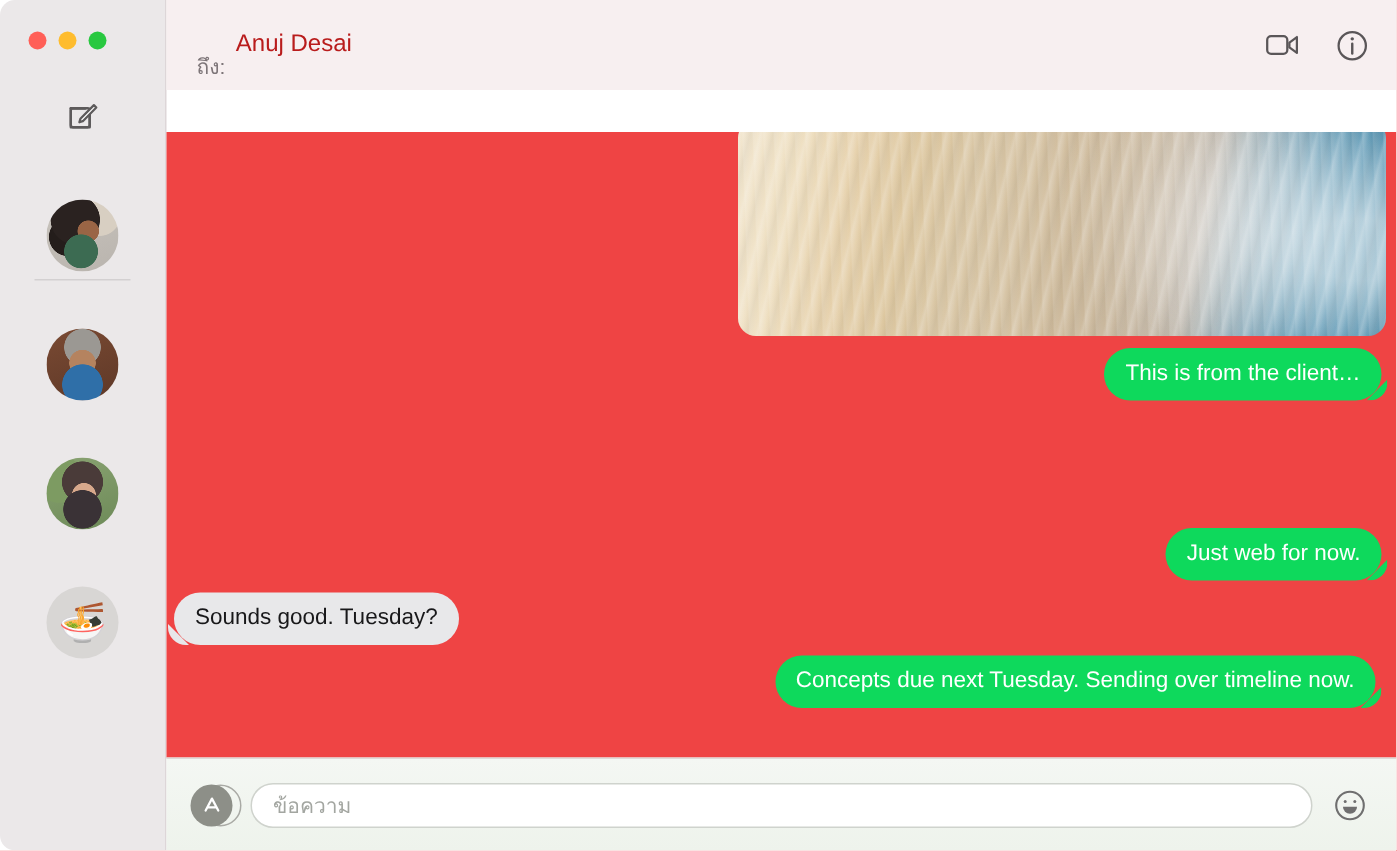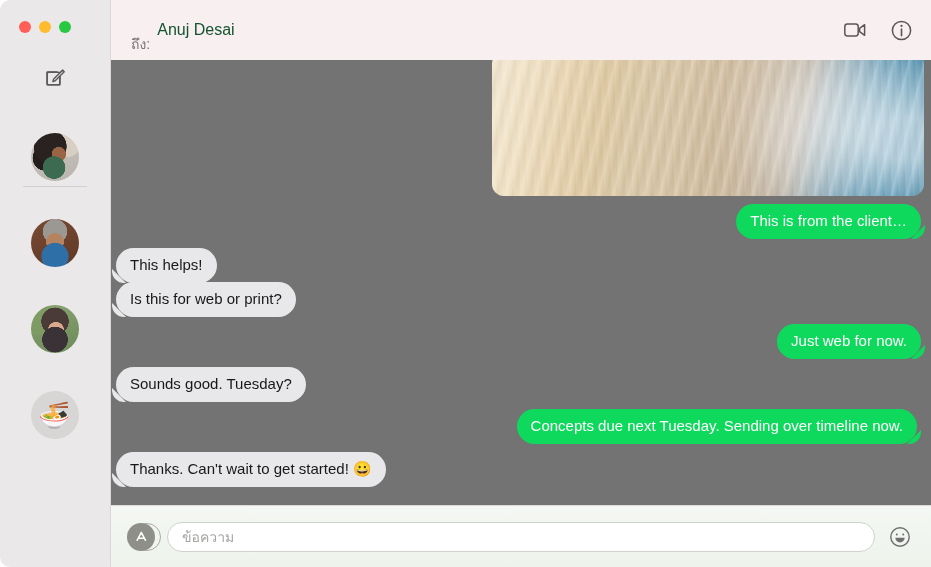--- a/index.html
+++ b/index.html
@@ -145,42 +145,43 @@
   }
   .to-label {
     font-size: 14px;
     color: #7d7578;
     margin-right: 7px;
     white-space: nowrap;
     margin-top: 28px;
   }
   .to-name {
     font-size: 16px;
-    color: #14532d;
+    color: #b91c1c;
     font-weight: 400;
   }
   .titlebar-actions {
     margin-left: auto;
     display: flex;
     align-items: center;
     gap: 22px;
   }
   .tb-icon {
     width: 24px; height: 24px;
     display: flex; align-items: center; justify-content: center;
     cursor: pointer;
   }
 
   
   .transcript {
     flex: 1 1 auto;
     position: relative;
     overflow: hidden;
     padding: 0 18px 0 20px;
-    background: #737373;
+    background: #ef4444;
+    margin-top: 28px;
   }
 
   .bubble {
     position: relative;
     max-width: 420px;
     padding: 7px 14px 8px 14px;
     border-radius: 18px;
     font-size: 15px;
     line-height: 20px;
     white-space: nowrap;
@@ -395,43 +396,34 @@
         <div class="attachment">
           <div class="strands"></div>
           <div class="strands2"></div>
         </div>
       </div>
 
       <div class="tr-item" style="right:10px; top:144px;">
         <div class="bubble out">This is from the client…</div>
       </div>
 
-      <div class="tr-item" style="left:5px; top:188px;">
-        <div class="bubble in">This helps!</div>
-      </div>
-
-      <div class="tr-item" style="left:5px; top:222px;">
-        <div class="bubble in">Is this for web or print?</div>
-      </div>
+
 
       <div class="tr-item" style="right:10px; top:264px;">
         <div class="bubble out">Just web for now.</div>
       </div>
 
       <div class="tr-item" style="left:5px; top:307px;">
         <div class="bubble in">Sounds good. Tuesday?</div>
       </div>
 
       <div class="tr-item" style="right:14px; top:349px;">
         <div class="bubble out">Concepts due next Tuesday. Sending over timeline now.</div>
       </div>
 
-      <div class="tr-item" style="left:5px; top:392px;">
-        <div class="bubble in">Thanks. Can't wait to get started! 😀</div>
-      </div>
 
     </div>
 
     <div class="composer">
 
       <div class="appstore-btn">
         <div class="appstore-stack"></div>
         <div class="appstore-circle">
           <svg width="17" height="17" viewBox="0 0 17 17">
             <path d="M4.1 12.3 L8.3 4.4 L12.5 12.3 M5.9 10.2 H11.1" fill="none" stroke="#ffffff" stroke-width="1.5" stroke-linecap="round" stroke-linejoin="round"></path>

